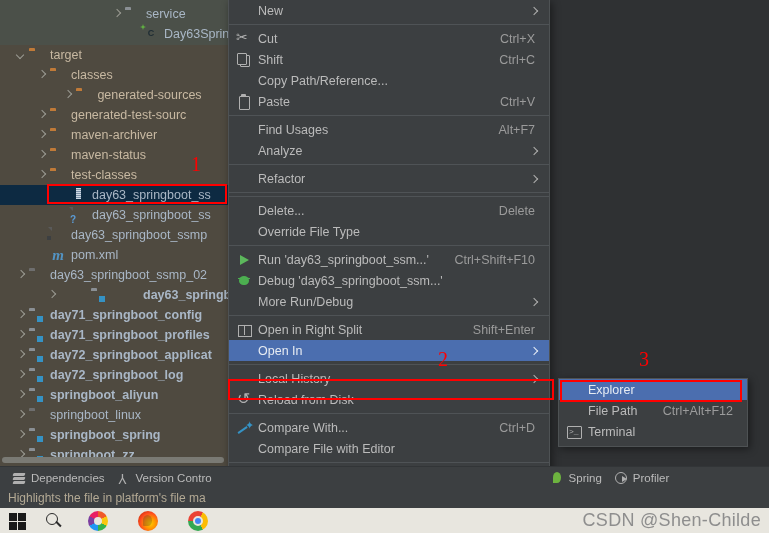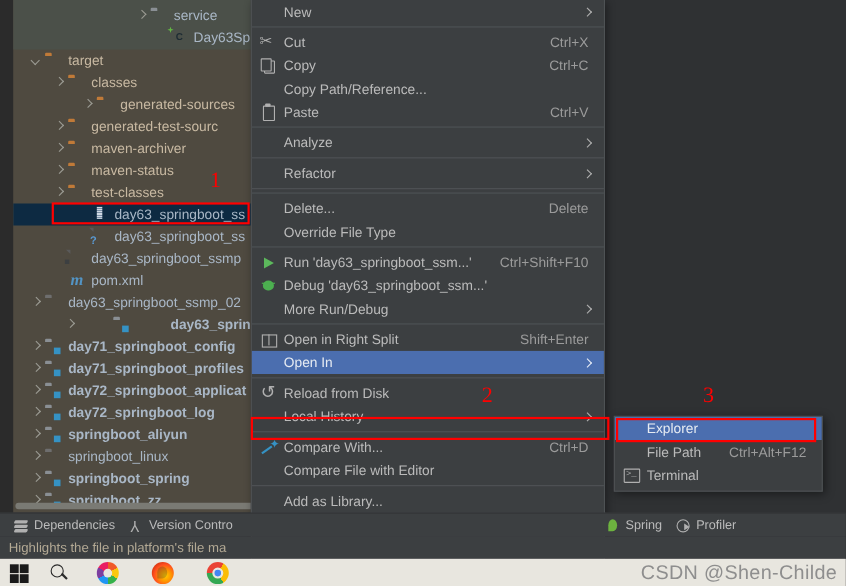--- a/index.html
+++ b/index.html
@@ -20,21 +20,21 @@
     position: absolute; left: 550px; top: 0; width: 219px; height: 466px;
     background: #2f3133;
   }
   .right-panel-edge {
     position: absolute; left: 548px; top: 0; width: 3px; height: 466px;
     background: #4a4d4f;
   }
 
   
   .sidebar {
-    position: absolute; left: 12px; top: 0; width: 228px; height: 466px;
+    position: absolute; left: 0; top: 0; width: 228px; height: 466px;
     background: #4f4a40;
     overflow: hidden;
   }
   .sidebar-top-strip {
     position: absolute; left: 0; top: 0; width: 228px; height: 45px;
     background: #4b5049;
   }
   .tree-row {
     position: absolute; left: 0; width: 228px; height: 20px;
     display: flex; align-items: center;
@@ -405,33 +405,37 @@
           <span class="chev"></span>
         </div>
         <div class="msep"></div>
         <div class="mi">
           <span class="mico scissors-ico"></span>
           <span class="mlabel">Cut</span>
           <span class="mshort">Ctrl+X</span>
         </div>
         <div class="mi">
           <span class="mico copy-ico"></span>
-          <span class="mlabel">Copy</span>
+          <span class="mlabel">Shift</span>
           <span class="mshort">Ctrl+C</span>
         </div>
         <div class="mi">
           <span class="mlabel noicon">Copy Path/Reference...</span>
         </div>
         <div class="mi">
           <span class="mico paste-ico"></span>
           <span class="mlabel">Paste</span>
           <span class="mshort">Ctrl+V</span>
         </div>
         <div class="msep"></div>
         <div class="mi">
+          <span class="mlabel noicon">Find Usages</span>
+          <span class="mshort">Alt+F7</span>
+        </div>
+        <div class="mi">
           <span class="mlabel noicon">Analyze</span>
           <span class="chev"></span>
         </div>
         <div class="msep"></div>
         <div class="mi">
           <span class="mlabel noicon">Refactor</span>
           <span class="chev"></span>
         </div>
         <div class="msep"></div>
         <div class="msep"></div>
@@ -461,26 +465,26 @@
           <span class="mico split-ico"></span>
           <span class="mlabel">Open in Right Split</span>
           <span class="mshort">Shift+Enter</span>
         </div>
         <div class="mi sel">
           <span class="mlabel noicon">Open In</span>
           <span class="chev"></span>
         </div>
         <div class="msep"></div>
         <div class="mi">
+          <span class="mlabel noicon">Local History</span>
+          <span class="chev"></span>
+        </div>
+        <div class="mi">
           <span class="mico reload-ico"></span>
           <span class="mlabel">Reload from Disk</span>
-        </div>
-        <div class="mi">
-          <span class="mlabel noicon">Local History</span>
-          <span class="chev"></span>
         </div>
         <div class="msep"></div>
         <div class="mi">
           <span class="mico compare-ico"></span>
           <span class="mlabel">Compare With...</span>
           <span class="mshort">Ctrl+D</span>
         </div>
         <div class="mi">
           <span class="mlabel noicon">Compare File with Editor</span>
         </div>

